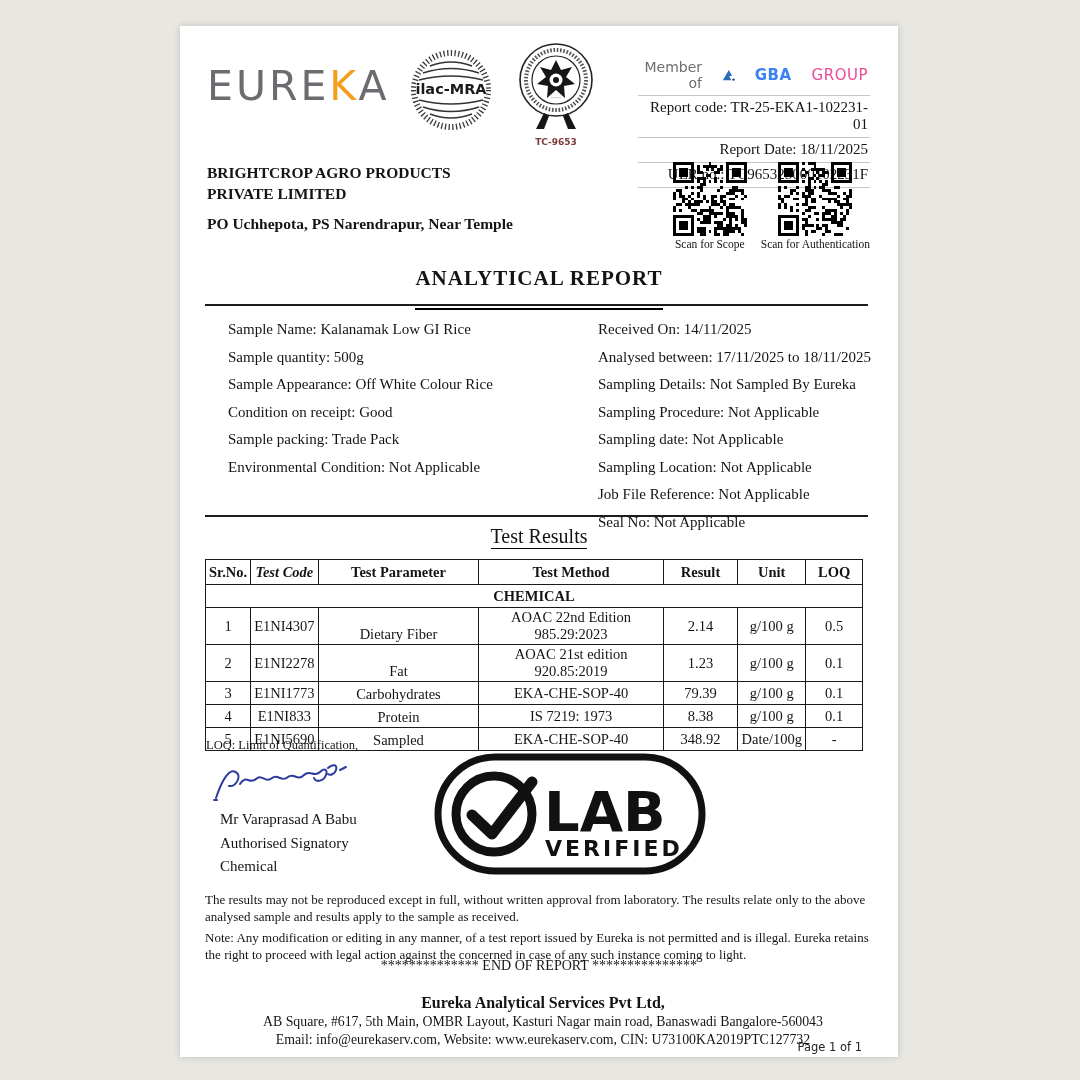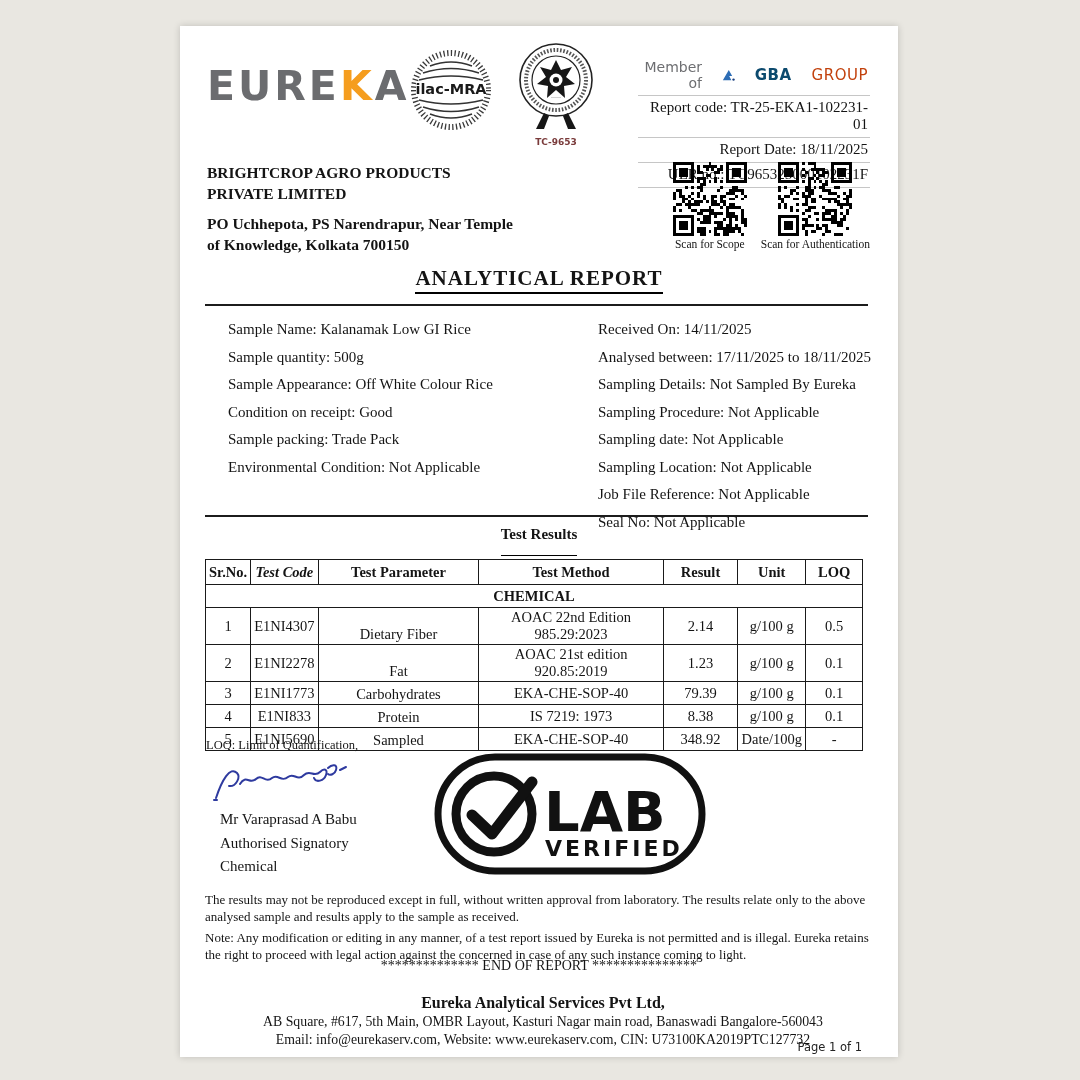--- a/index.html
+++ b/index.html
@@ -4,60 +4,60 @@
 <style>
   * { margin:0; padding:0; box-sizing:border-box; }
   html,body { width:1080px; height:1080px; overflow:hidden; }
   body { background:#e9e7e1; position:relative;
          font-family:"Liberation Serif", serif; color:#141414; }
   .page { position:absolute; left:180px; top:26px; width:718px; height:1031px;
           background:#ffffff; box-shadow:0 0 7px rgba(0,0,0,.18); }
 
   
   .eureka-logo { position:absolute; left:27px; top:36px;
-    font-family:"DejaVu Sans", sans-serif; font-weight:700; font-size:41px;
+    font-family:"DejaVu Sans", sans-serif; font-weight:400; font-size:41px;
     letter-spacing:3px; color:#6b6c6f; }
   .eureka-logo .k { color:#f59d1e; }
   .seal { position:absolute; }
   .seal-ilac { left:230px; top:20px; }
   .seal-tc { left:334px; top:14px; text-align:center; }
   .tc-caption { font-family:"DejaVu Sans", sans-serif; font-weight:700;
     font-size:9px; color:#7a3b3b; margin-top:1px; }
 
   .hdr-right { position:absolute; right:28px; top:30px; width:232px; text-align:right; }
   .hdr-row { border-bottom:1px solid #c6c6c6; padding:3px 2px 4px 0; font-size:15px; }
   .member-row { font-family:"DejaVu Sans", sans-serif; font-size:14px; color:#6d6e71;
     display:flex; justify-content:flex-end; align-items:center; gap:20px; }
-  .gba { font-weight:700; color:#0c4a6e; font-size:15px; letter-spacing:.5px;}
-  .group { color:#c2410c; font-size:15px; letter-spacing:.5px;}
+  .gba { font-weight:700; color:#3b82f6; font-size:15px; letter-spacing:.5px;}
+  .group { color:#ec4899; font-size:15px; letter-spacing:.5px;}
 
   
   .customer { position:absolute; left:27px; top:136px; font-size:15.5px; font-weight:700; line-height:21px; }
   .customer .addr { margin-top:9px; }
   .qr-wrap { position:absolute; right:28px; top:136px; display:flex; gap:14px; }
   .qr-box { text-align:center; }
   .qr-box svg { width:74px; height:74px; display:block; margin:0 auto; }
   .qr-caption { font-size:11.5px; margin-top:2px; }
 
   
   .report-title { position:absolute; left:0; right:0; top:240px; text-align:center; }
   .report-title span { font-size:21px; font-weight:700; letter-spacing:1px;
-      border-bottom:2.5px solid #000; padding-bottom:2px; }
+      border-bottom:2.5px solid #000; padding-bottom:18px; }
   .rule { position:absolute; left:25px; right:30px; height:2px; background:#1c1c1c; }
   .rule-1 { top:278px; } .rule-2 { top:489px; }
 
   
   .info { position:absolute; top:293px; font-size:15px; }
   .info-left { left:48px; width:345px; }
   .info-right { left:418px; width:275px; }
   .info-item { margin-bottom:6.5px; line-height:21px; }
 
   
   .tr-heading { position:absolute; left:0; right:0; top:499px; text-align:center; }
-  .tr-heading span { font-size:15px; font-weight:700; border-bottom:1.5px solid #000; padding-bottom:13px; }
+  .tr-heading span { font-size:20px; font-weight:400; border-bottom:1.5px solid #000; padding-bottom:1px; }
   table.results { position:absolute; left:25px; top:533px; width:658px;
      border-collapse:collapse; font-size:14.5px; }
   table.results th, table.results td { border:1.2px solid #1a1a1a; padding:1px 3px; }
   table.results th { font-weight:700; text-align:center; height:25px; }
   td.section { font-weight:700; text-align:left; height:22px; padding-left:4px; }
   table.results td { text-align:center; height:23px; }
   td.param { text-align:left; vertical-align:bottom; padding-left:5px; padding-bottom:2px; }
   .c-srno{width:44px;} .c-code{width:66px;font-style:italic;} .c-param{width:162px;}
   .c-method{width:186px;} .c-result{width:75px;} .c-unit{width:68px;} .c-loq{width:57px;}
 
@@ -125,21 +125,20 @@
     </div>
     <div class="hdr-row">Report code: TR-25-EKA1-102231-01</div>
     <div class="hdr-row">Report Date: 18/11/2025</div>
     <div class="hdr-row">ULR no.: TC965325000102231F</div>
   </div>
 
   <div class="customer">
     <div>BRIGHTCROP AGRO PRODUCTS</div>
     <div>PRIVATE LIMITED</div>
     <div class="addr">PO Uchhepota, PS Narendrapur, Near Temple</div>
-    <div>of Knowledge, Kolkata 700150</div>
   </div>
 
   <div class="qr-wrap">
     <div class="qr-box">
       <svg viewBox="0 0 25 25" shape-rendering="crispEdges">
           <path d="M12 0h1v1h-1zM8 1h1v1h-1zM10 1h1v1h-1zM11 1h1v1h-1zM12 1h1v1h-1zM13 1h1v1h-1zM14 1h1v1h-1zM16 1h1v1h-1zM8 2h1v1h-1zM11 2h1v1h-1zM13 2h1v1h-1zM15 2h1v1h-1zM16 2h1v1h-1zM8 3h1v1h-1zM9 3h1v1h-1zM14 3h1v1h-1zM15 3h1v1h-1zM11 4h1v1h-1zM12 4h1v1h-1zM8 5h1v1h-1zM9 5h1v1h-1zM10 5h1v1h-1zM14 5h1v1h-1zM8 6h1v1h-1zM10 6h1v1h-1zM12 6h1v1h-1zM14 6h1v1h-1zM16 6h1v1h-1zM9 7h1v1h-1zM10 7h1v1h-1zM4 8h1v1h-1zM6 8h1v1h-1zM8 8h1v1h-1zM9 8h1v1h-1zM16 8h1v1h-1zM20 8h1v1h-1zM21 8h1v1h-1zM1 9h1v1h-1zM2 9h1v1h-1zM9 9h1v1h-1zM15 9h1v1h-1zM19 9h1v1h-1zM20 9h1v1h-1zM21 9h1v1h-1zM22 9h1v1h-1zM23 9h1v1h-1zM0 10h1v1h-1zM2 10h1v1h-1zM6 10h1v1h-1zM8 10h1v1h-1zM18 10h1v1h-1zM19 10h1v1h-1zM20 10h1v1h-1zM23 10h1v1h-1zM0 11h1v1h-1zM2 11h1v1h-1zM3 11h1v1h-1zM5 11h1v1h-1zM8 11h1v1h-1zM10 11h1v1h-1zM13 11h1v1h-1zM14 11h1v1h-1zM16 11h1v1h-1zM17 11h1v1h-1zM21 11h1v1h-1zM24 11h1v1h-1zM0 12h1v1h-1zM3 12h1v1h-1zM4 12h1v1h-1zM6 12h1v1h-1zM10 12h1v1h-1zM13 12h1v1h-1zM16 12h1v1h-1zM19 12h1v1h-1zM20 12h1v1h-1zM23 12h1v1h-1zM3 13h1v1h-1zM5 13h1v1h-1zM7 13h1v1h-1zM8 13h1v1h-1zM9 13h1v1h-1zM11 13h1v1h-1zM13 13h1v1h-1zM14 13h1v1h-1zM16 13h1v1h-1zM17 13h1v1h-1zM1 14h1v1h-1zM2 14h1v1h-1zM4 14h1v1h-1zM5 14h1v1h-1zM6 14h1v1h-1zM7 14h1v1h-1zM8 14h1v1h-1zM13 14h1v1h-1zM14 14h1v1h-1zM15 14h1v1h-1zM17 14h1v1h-1zM19 14h1v1h-1zM20 14h1v1h-1zM0 15h1v1h-1zM5 15h1v1h-1zM12 15h1v1h-1zM16 15h1v1h-1zM18 15h1v1h-1zM19 15h1v1h-1zM20 15h1v1h-1zM21 15h1v1h-1zM22 15h1v1h-1zM0 16h1v1h-1zM2 16h1v1h-1zM6 16h1v1h-1zM7 16h1v1h-1zM9 16h1v1h-1zM10 16h1v1h-1zM11 16h1v1h-1zM12 16h1v1h-1zM13 16h1v1h-1zM18 16h1v1h-1zM23 16h1v1h-1zM8 17h1v1h-1zM9 17h1v1h-1zM12 17h1v1h-1zM13 17h1v1h-1zM14 17h1v1h-1zM15 17h1v1h-1zM16 17h1v1h-1zM18 17h1v1h-1zM19 17h1v1h-1zM20 17h1v1h-1zM23 17h1v1h-1zM10 18h1v1h-1zM11 18h1v1h-1zM12 18h1v1h-1zM14 18h1v1h-1zM18 18h1v1h-1zM19 18h1v1h-1zM20 18h1v1h-1zM21 18h1v1h-1zM23 18h1v1h-1zM8 19h1v1h-1zM10 19h1v1h-1zM11 19h1v1h-1zM12 19h1v1h-1zM17 19h1v1h-1zM19 19h1v1h-1zM21 19h1v1h-1zM23 19h1v1h-1zM24 19h1v1h-1zM9 20h1v1h-1zM10 20h1v1h-1zM11 20h1v1h-1zM12 20h1v1h-1zM14 20h1v1h-1zM15 20h1v1h-1zM16 20h1v1h-1zM19 20h1v1h-1zM23 20h1v1h-1zM24 20h1v1h-1zM15 21h1v1h-1zM16 21h1v1h-1zM18 21h1v1h-1zM19 21h1v1h-1zM21 21h1v1h-1zM24 21h1v1h-1zM8 22h1v1h-1zM9 22h1v1h-1zM10 22h1v1h-1zM14 22h1v1h-1zM15 22h1v1h-1zM16 22h1v1h-1zM17 22h1v1h-1zM18 22h1v1h-1zM19 22h1v1h-1zM20 22h1v1h-1zM21 22h1v1h-1zM22 22h1v1h-1zM8 23h1v1h-1zM9 23h1v1h-1zM10 23h1v1h-1zM12 23h1v1h-1zM14 23h1v1h-1zM17 23h1v1h-1zM18 23h1v1h-1zM19 23h1v1h-1zM20 23h1v1h-1zM22 23h1v1h-1zM9 24h1v1h-1zM10 24h1v1h-1zM14 24h1v1h-1zM15 24h1v1h-1zM17 24h1v1h-1zM18 24h1v1h-1zM23 24h1v1h-1z" fill="#000"></path>
           <path d="M0 0h7v7h-7zM1 1v5h5v-5z M2 2h3v3h-3z" fill="#000" fill-rule="evenodd"></path>
           <path d="M18 0h7v7h-7zM19 1v5h5v-5z M20 2h3v3h-3z" fill="#000" fill-rule="evenodd"></path>
           <path d="M0 18h7v7h-7zM1 19v5h5v-5z M2 20h3v3h-3z" fill="#000" fill-rule="evenodd"></path>
         </svg>

